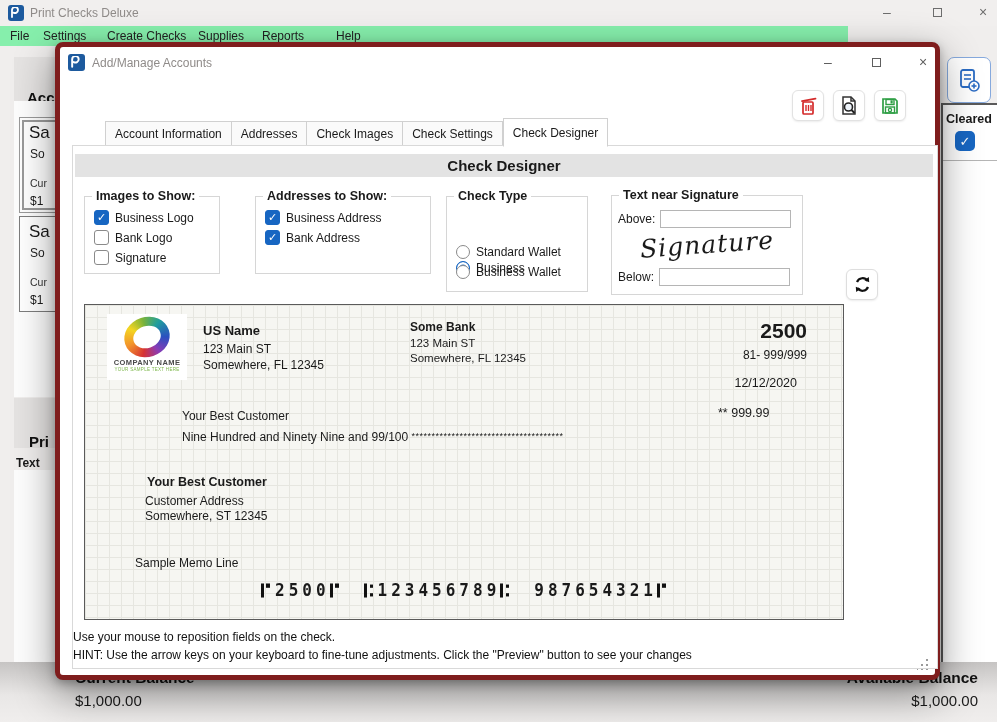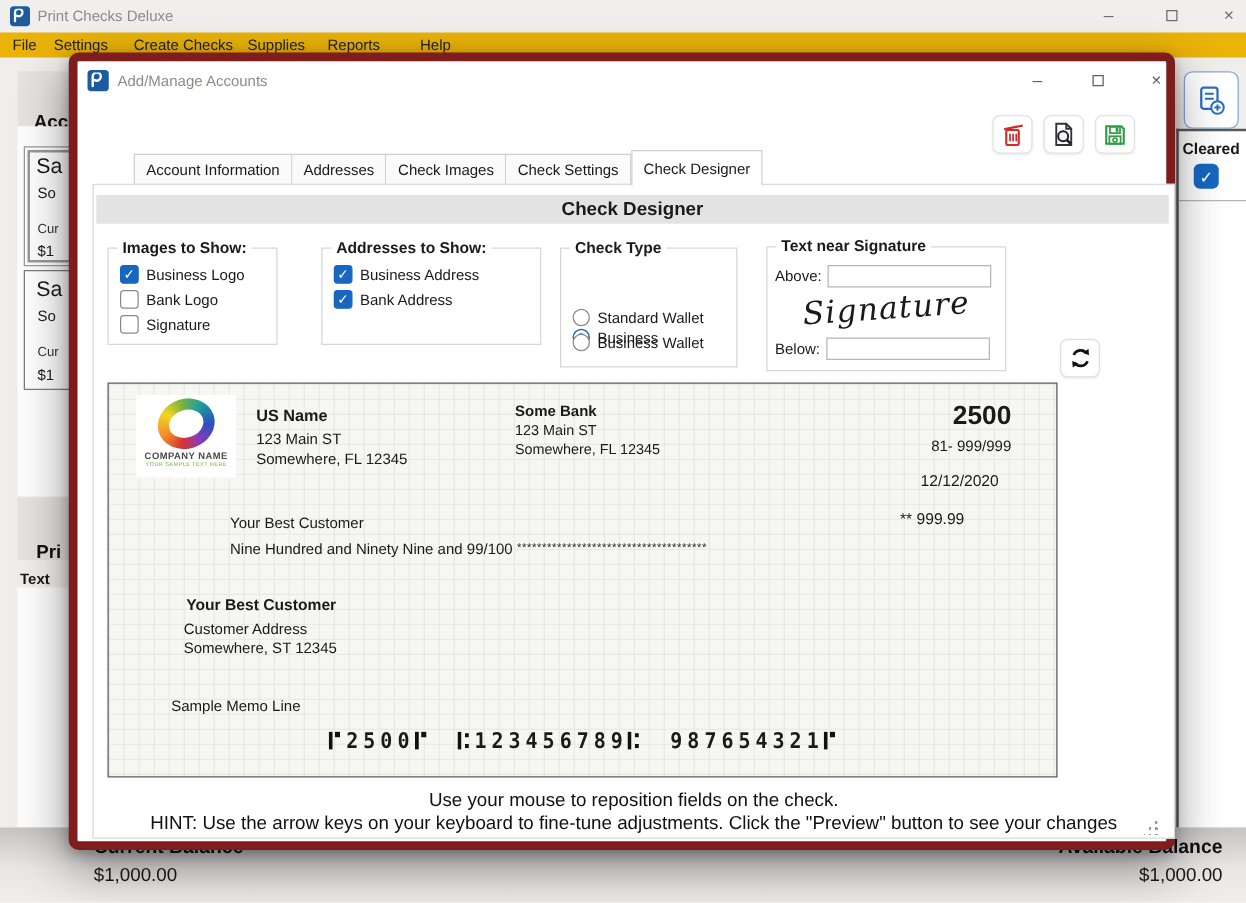--- a/index.html
+++ b/index.html
@@ -6,21 +6,21 @@
   html,body { width:997px; height:722px; overflow:hidden; }
   body { position:relative; background:#f0eeed; font-family:"Liberation Sans", sans-serif; color:#1a1a1a; }
 
   
   .titlebar { position:absolute; left:0; top:0; width:997px; height:26px; background:#f1efee; }
   .app-ico { position:absolute; left:8px; top:5px; width:16px; height:16px; background:#1d5a9e; border-radius:3px; }
   .app-ico svg { position:absolute; inset:2px; }
   .titlebar .title { position:absolute; left:30px; top:6px; font-size:12px; color:#8f8b89; }
   .winbtn { position:absolute; top:0; width:42px; height:24px; display:flex; align-items:center; justify-content:center; color:#6d6d6d; font-size:14px; }
   .winbtn .sq { width:9px; height:9px; border:1px solid #6d6d6d; display:inline-block; }
-  .menubar { position:absolute; left:0; top:26px; width:997px; height:20px; background:#eab308; }
+  .menubar { position:absolute; left:0; top:26px; width:848px; height:20px; background:#86efac; }
   .menubar span { position:absolute; top:3px; font-size:12px; color:#222; }
 
   
   .bgband { position:absolute; background:#e5e3e2; }
   .bgband b { position:absolute; font-size:15px; color:#111;margin-top:25px; }
   .bg-white { position:absolute; background:#fdfdfd; }
   .acct-card { position:absolute; left:19px; width:47px; height:96px; background:#fff; border:1px solid #7d7d7d; overflow:hidden; }
   .acct-card.selected { box-shadow: inset 0 0 0 2px #fff, inset 0 0 0 4px #9a9a9a; border-color:#9a9a9a; }
   .acct-card .l1 { position:absolute; left:9px; top:5px; font-size:17px; font-weight:normal; }
   .acct-card .l2 { position:absolute; left:10px; top:29px; font-size:12px; color:#222; }
@@ -36,21 +36,21 @@
   .add-btn { position:absolute; left:947px; top:57px; width:44px; height:46px; background:#fff; border:1px solid #86a9dd; border-radius:7px; display:flex; align-items:center; justify-content:center; }
 
   
   .bottom-strip { position:absolute; left:0; top:662px; width:997px; height:60px;
     background:linear-gradient(#c6c4c3, #e9e7e6 55%, #f0eeed); }
   .bal-label { position:absolute; font-size:15.5px; font-weight:bold; color:#111; }
   .bal-value { position:absolute; font-size:15px; color:#1a1a1a; }
 
   
   .dialog { position:absolute; left:55px; top:42px; width:885px; height:638px; background:#fff;
-    border:7px solid #7f1d1d; border-radius:8px;
+    border:5px solid #7f1d1d; border-radius:8px;
     box-shadow: 0 14px 40px rgba(0,0,0,.42), 0 3px 10px rgba(0,0,0,.25); }
   .dlg-ico { position:absolute; left:8px; top:7px; width:17px; height:17px; background:#1d5a9e; border-radius:3px; }
   .dlg-ico svg { position:absolute; inset:2px; }
   .dlg-title { position:absolute; left:32px; top:9px; font-size:12px; color:#8f8b89; }
   .dlg-winbtn { position:absolute; top:2px; width:40px; height:26px; display:flex; align-items:center; justify-content:center; color:#5f5f5f; font-size:14px; }
   .dlg-winbtn .sq { width:9px; height:9px; border:1px solid #5f5f5f; display:inline-block; }
 
   .toolbtn { position:absolute; top:43px; width:32px; height:31px; background:#fff; border:1px solid #e2e2e2; border-radius:6px;
     box-shadow:0 1px 2px rgba(0,0,0,.08); display:flex; align-items:center; justify-content:center; }
 
@@ -95,21 +95,21 @@
   .swirl { width:46px; height:40px; margin:3px auto 1px; border-radius:50%;
     background:conic-gradient(from 210deg, #d63333, #f2912b, #f4d522, #7ab33a, #1f9e9e, #2b50c0, #8b3bb5, #d63333);
     position:relative; transform:rotate(-18deg); }
   .swirl::after { content:""; position:absolute; inset:9px; background:#fff; border-radius:50%; }
   .logo-company { font-size:7.5px; font-weight:bold; letter-spacing:.4px; color:#4a4a4a; }
   .logo-tag { font-size:4.5px; color:#7ab648; letter-spacing:.3px; }
   .micr { position:absolute; left:0; right:0; top:276px; display:flex; justify-content:center; align-items:center; gap:4px;
     font-family:"DejaVu Sans Mono", monospace; font-weight:bold; font-size:16px; letter-spacing:4px; transform:scaleY(1.08); }
   .micr .seg { margin-right:-4px; }
   .micr .gap { width:16px; }
-  .hint { position:absolute; left:0; right:0; text-align:center; font-size:15px; color:#111; }
+  .hint { position:absolute; left:0; right:0; text-align:left; font-size:12px; color:#111; }
   .grip { position:absolute; right:6px; bottom:5px; width:12px; height:12px;
     background:
       radial-gradient(circle 1.2px at 10px 2px,  #9a9a9a 99%, transparent),
       radial-gradient(circle 1.2px at 10px 7px,  #9a9a9a 99%, transparent),
       radial-gradient(circle 1.2px at 10px 12px, #9a9a9a 99%, transparent),
       radial-gradient(circle 1.2px at 5px 7px,   #9a9a9a 99%, transparent),
       radial-gradient(circle 1.2px at 5px 12px,  #9a9a9a 99%, transparent),
       radial-gradient(circle 1.2px at 0px 12px,  #9a9a9a 99%, transparent); }
 </style>
 </head>

